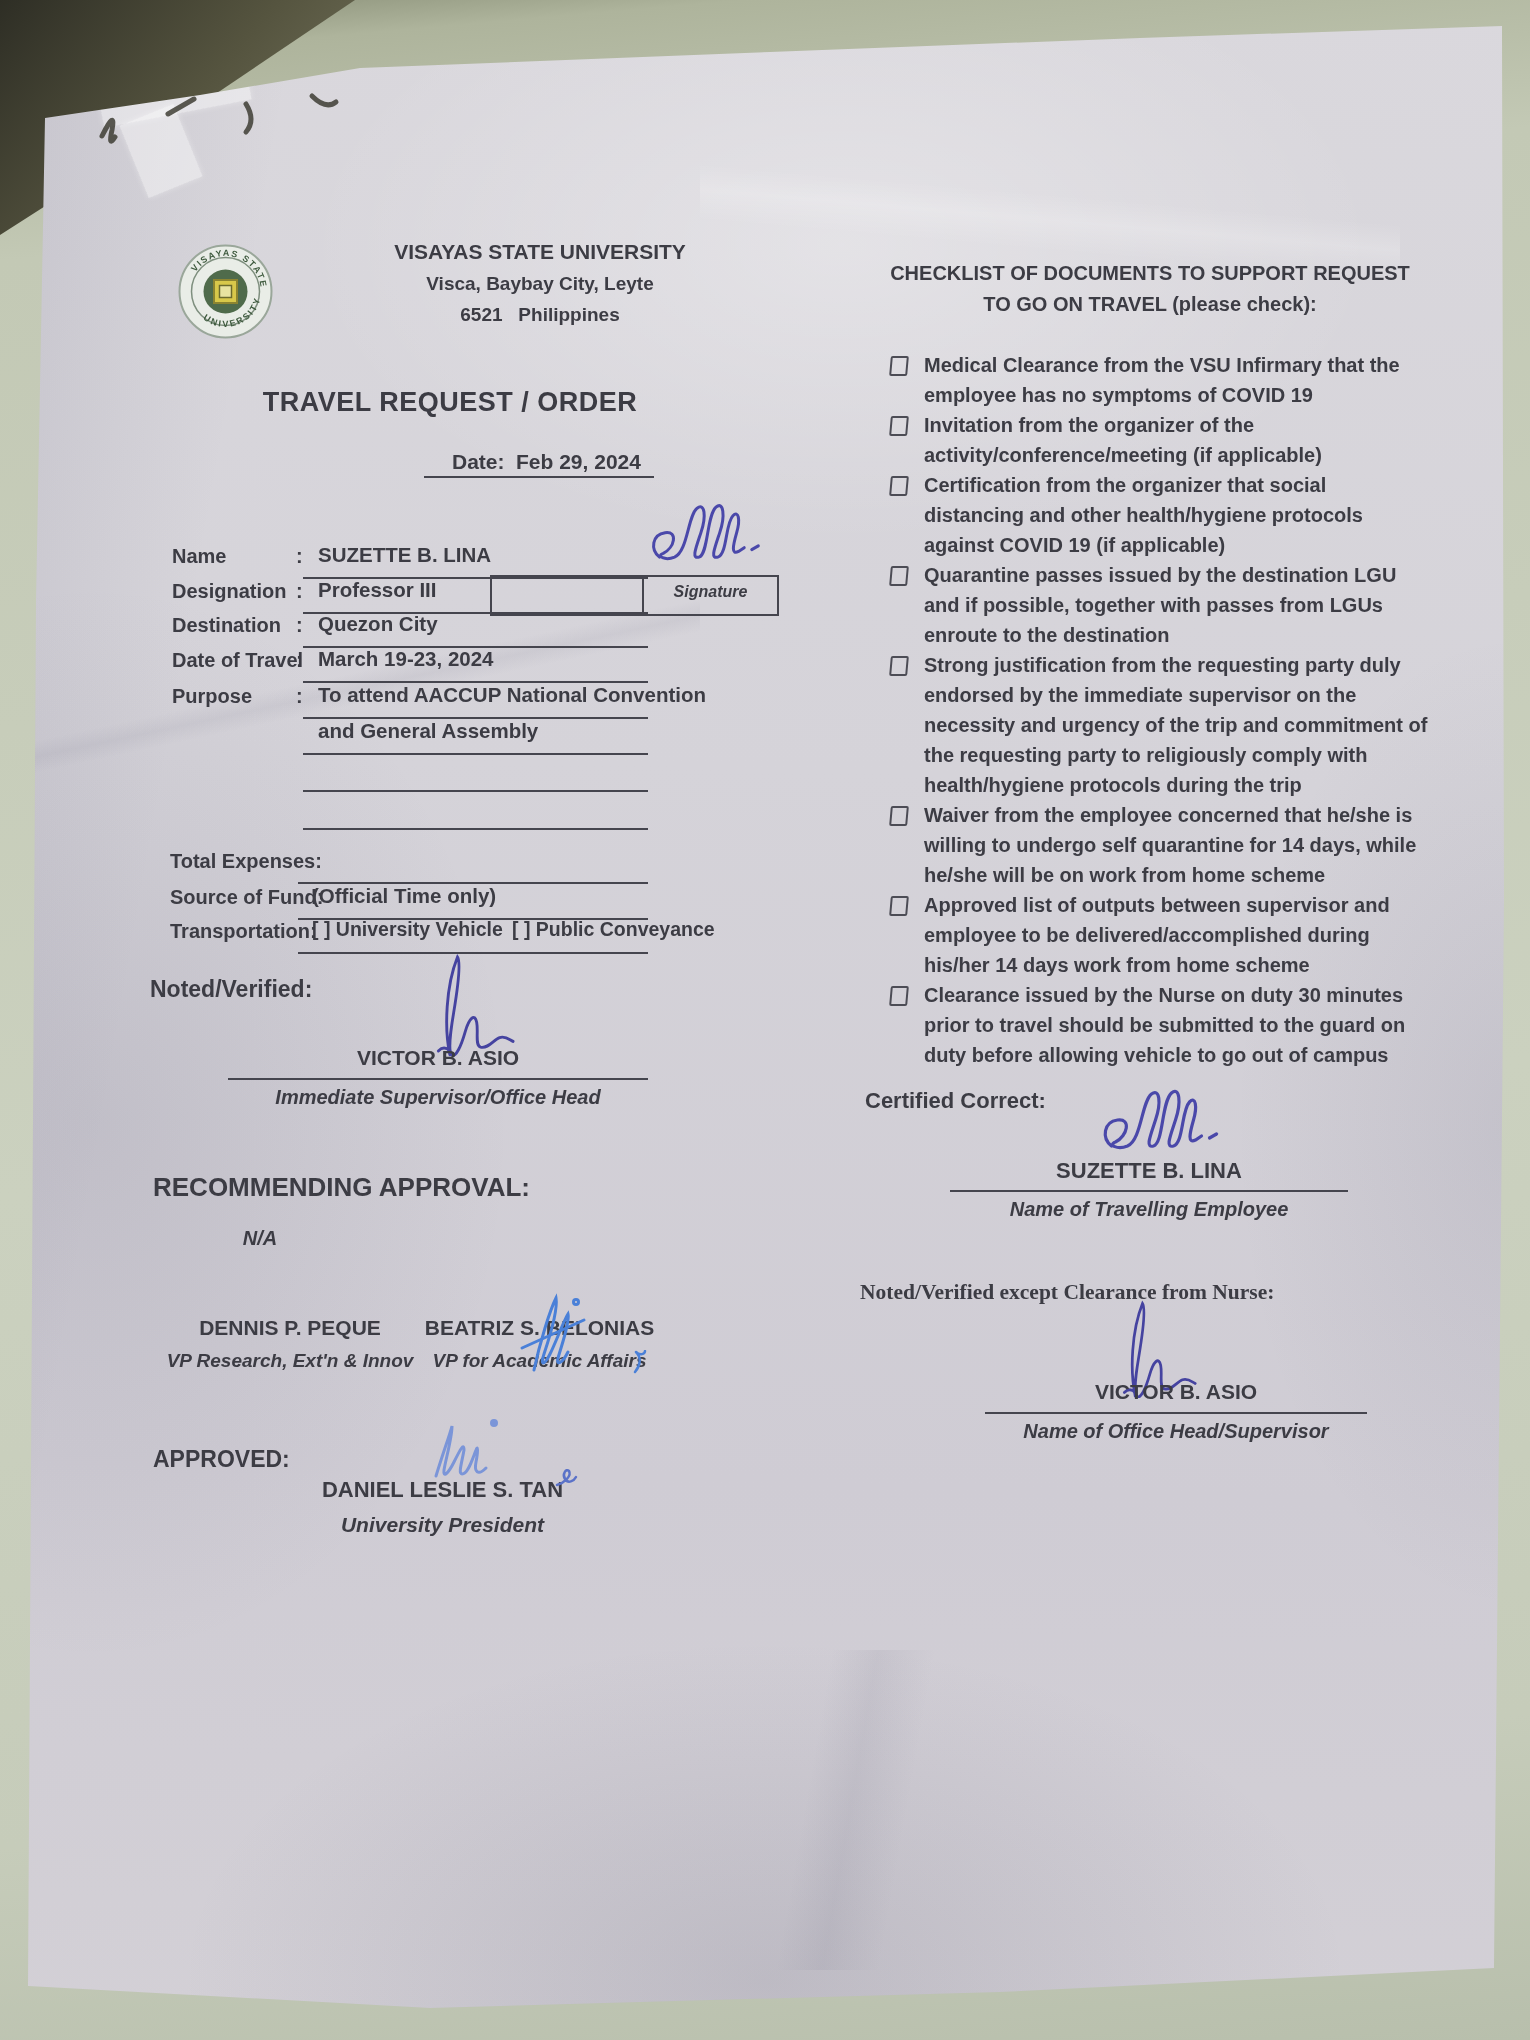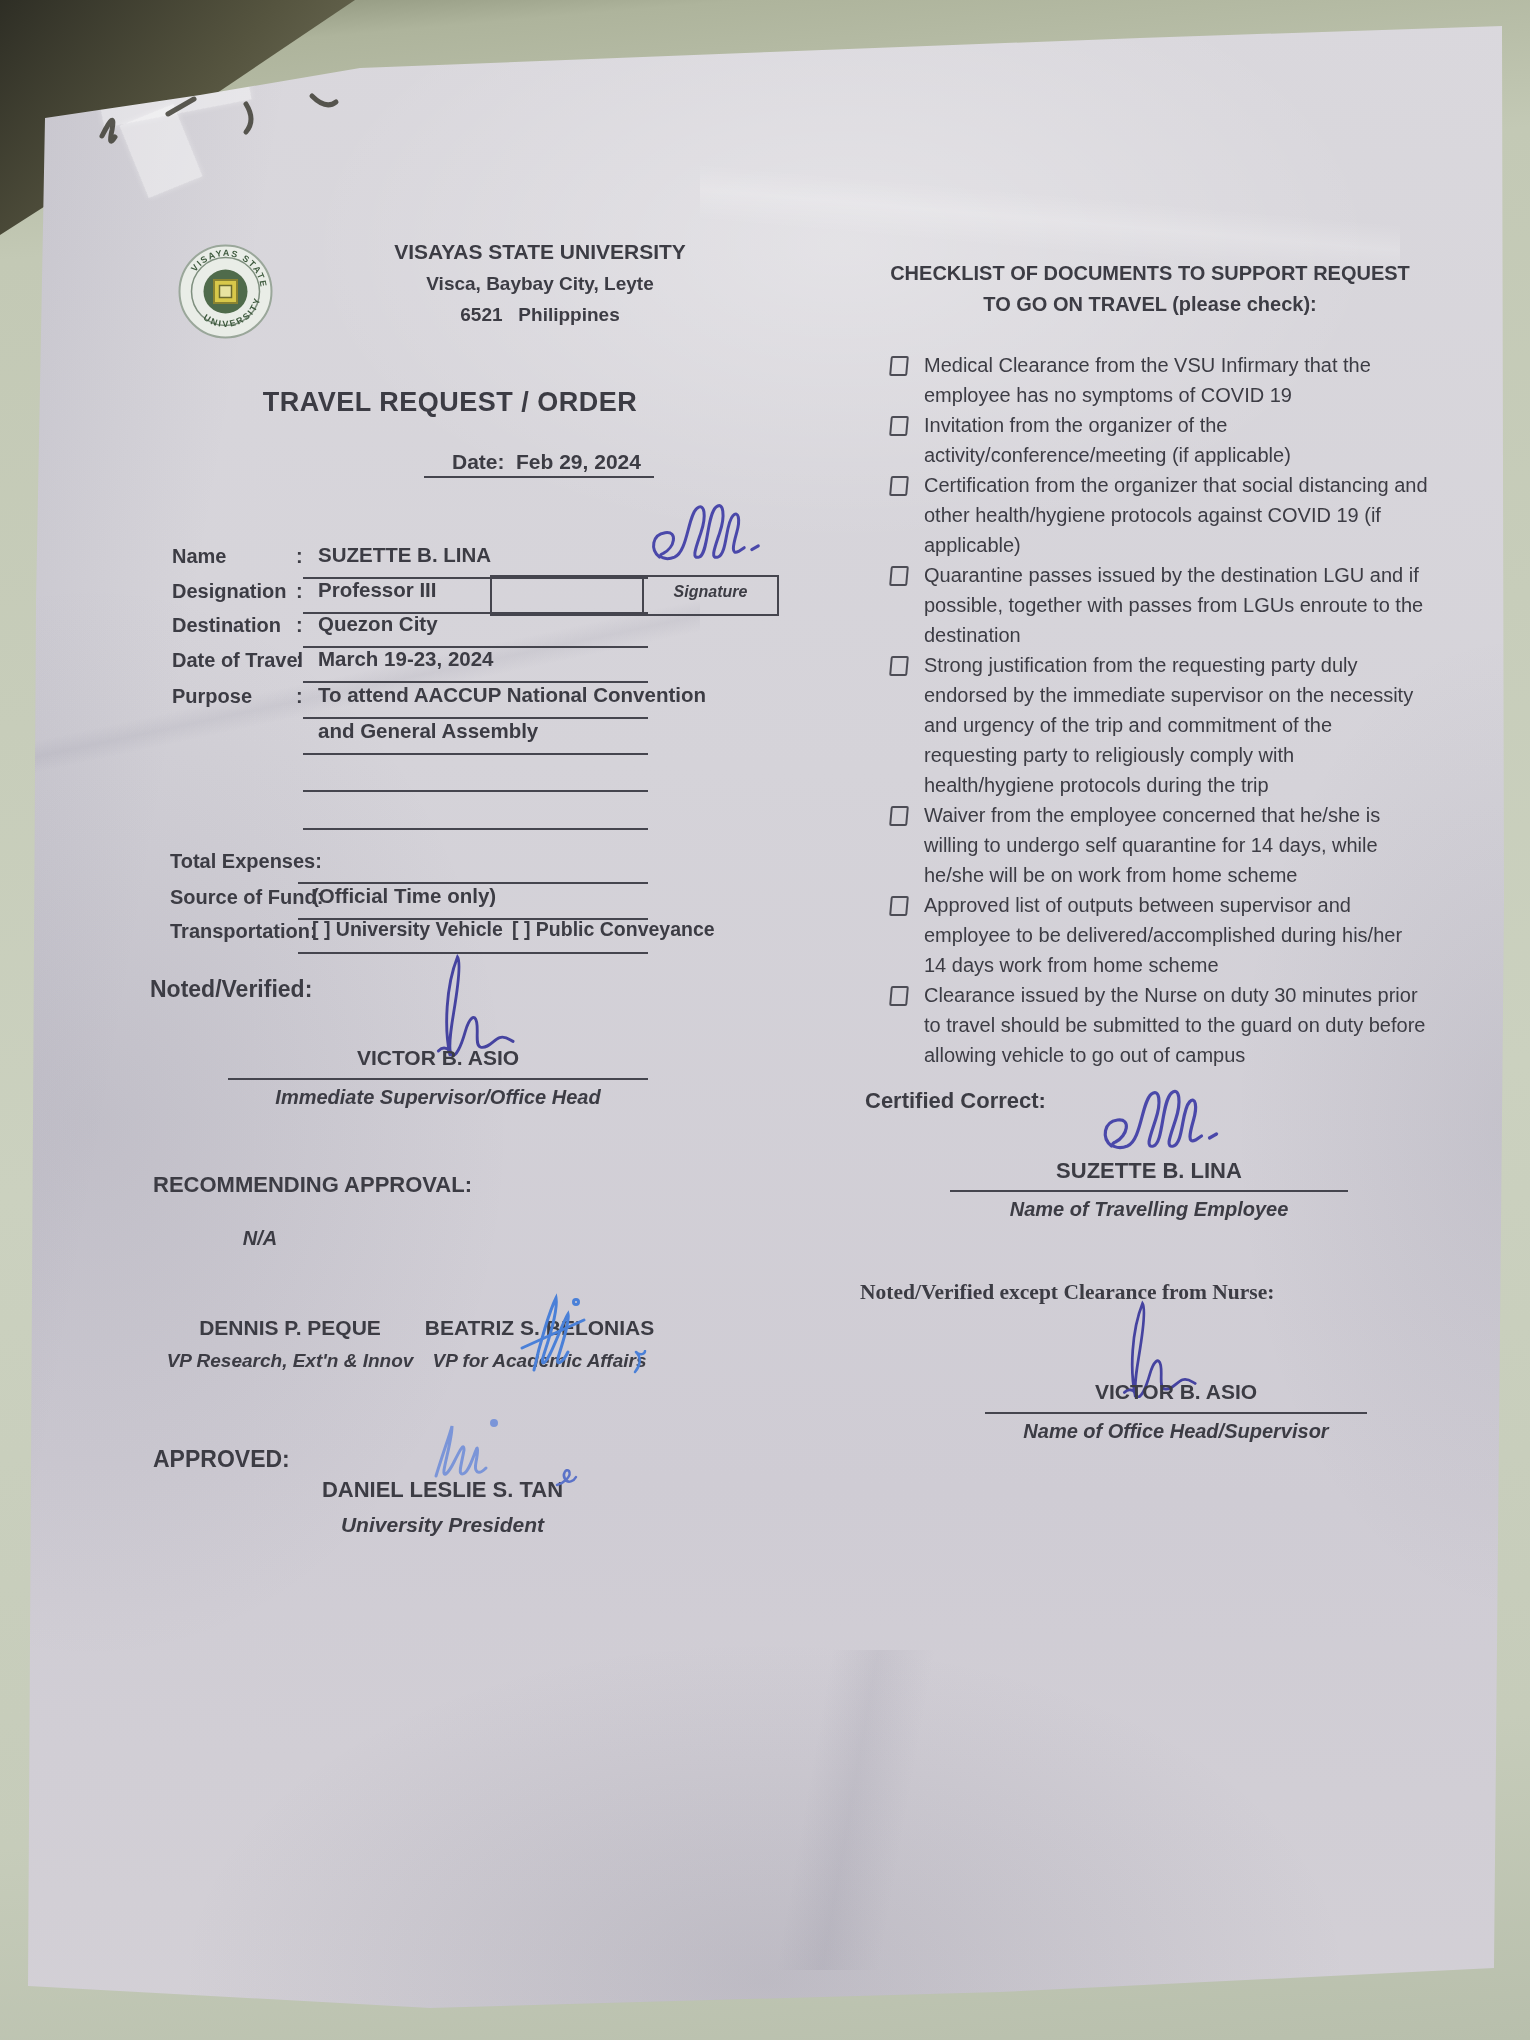--- a/index.html
+++ b/index.html
@@ -24,21 +24,21 @@
   .tape{background:rgba(255,255,255,.42);box-shadow:0 0 6px rgba(255,255,255,.35);}
   .txt{color:#3c3c44;font-weight:bold;}
   .i{font-style:italic;}
   .ctr{text-align:center;}
   .ul{border-bottom:2.5px solid #45454e;}
   .label{font-size:20px;}
   .val{font-size:20.5px;}
   .cb{flex:none;width:14px;height:16px;border:2.5px solid #4c4c55;border-radius:2px;
       margin:6px 16px 0 12px;transform:skewX(-5deg);}
   .chk-item{display:flex;}
-  .chk-text{width:505px;font-size:20px;line-height:30px;font-weight:normal;color:#3c3c44;}
+  .chk-text{width:505px;font-size:20px;line-height:30px;font-weight:bold;color:#3c3c44;}
   svg{display:block;}
 </style>
 </head>
 <body>
 
 <div class="page">
 
   <div class="abs dark-corner"></div>
 
   <div class="abs paper">
@@ -150,21 +150,21 @@
     <svg class="abs" style="left:400px;top:950px;" width="115" height="108" viewBox="0 0 120 110">
       <g stroke="#4543a0" stroke-width="3" fill="none" stroke-linecap="round">
         <path d="M52,108 C46,80 48,36 60,6 C64,12 60,40 56,64 C52,88 50,104 54,108 C58,112 64,98 68,84 C72,70 78,64 80,74 C82,84 78,98 84,100 C92,102 98,92 104,90 C110,88 114,92 118,94"></path>
         <path d="M40,104 C44,100 48,100 52,104"></path>
       </g>
     </svg>
 
     <div class="abs ul txt ctr" style="left:228px;top:1046px;width:420px;height:32px;font-size:21px;">VICTOR B. ASIO</div>
     <div class="abs txt i ctr" style="left:228px;top:1086px;width:420px;font-size:20px;">Immediate Supervisor/Office Head</div>
 
-    <div class="abs txt" style="left:153px;top:1172px;font-size:22px;">RECOMMENDING APPROVAL:</div>
+    <div class="abs txt" style="left:153px;top:1172px;font-size:26px;">RECOMMENDING APPROVAL:</div>
 
     <div class="abs txt i ctr" style="left:200px;top:1227px;width:120px;font-size:20px;">N/A</div>
 
     <div class="abs txt ctr" style="left:140px;top:1316px;width:300px;font-size:21px;">DENNIS P. PEQUE</div>
     <div class="abs txt i ctr" style="left:140px;top:1350px;width:300px;font-size:19px;">VP Research, Ext'n &amp; Innov</div>
 
     <div class="abs txt ctr" style="left:412px;top:1316px;width:255px;font-size:21px;">BEATRIZ S. BELONIAS</div>
     <div class="abs txt i ctr" style="left:412px;top:1350px;width:255px;font-size:19px;">VP for Academic Affairs</div>
 
     <svg class="abs" style="left:500px;top:1292px;" width="105" height="85" viewBox="0 0 105 85">

